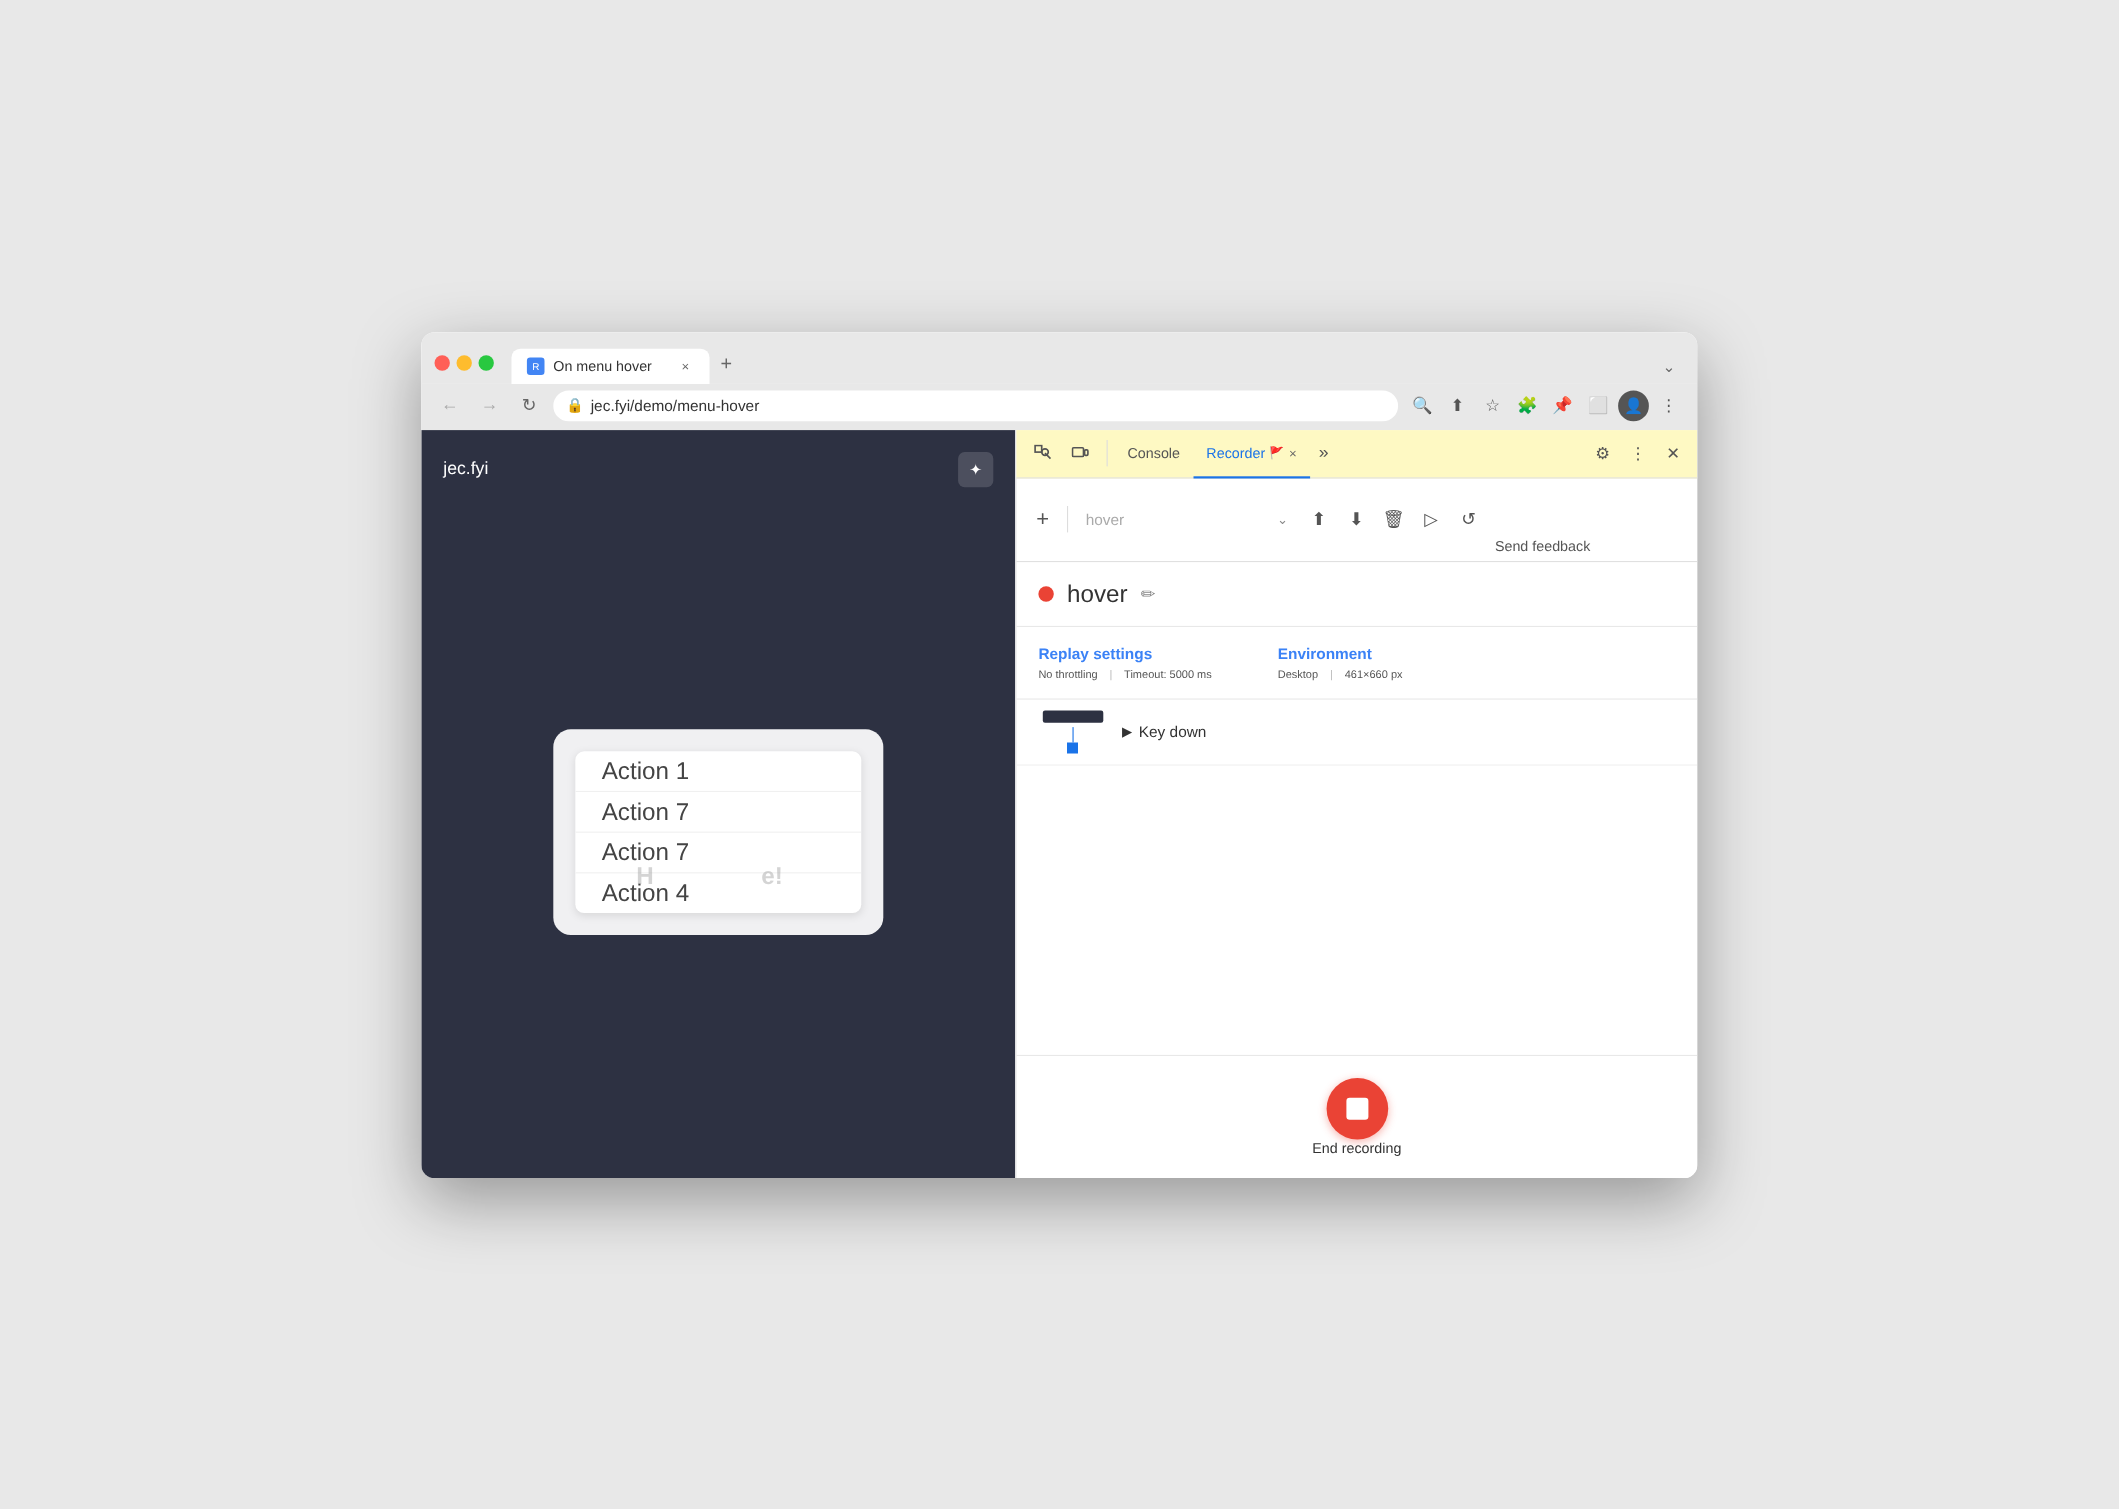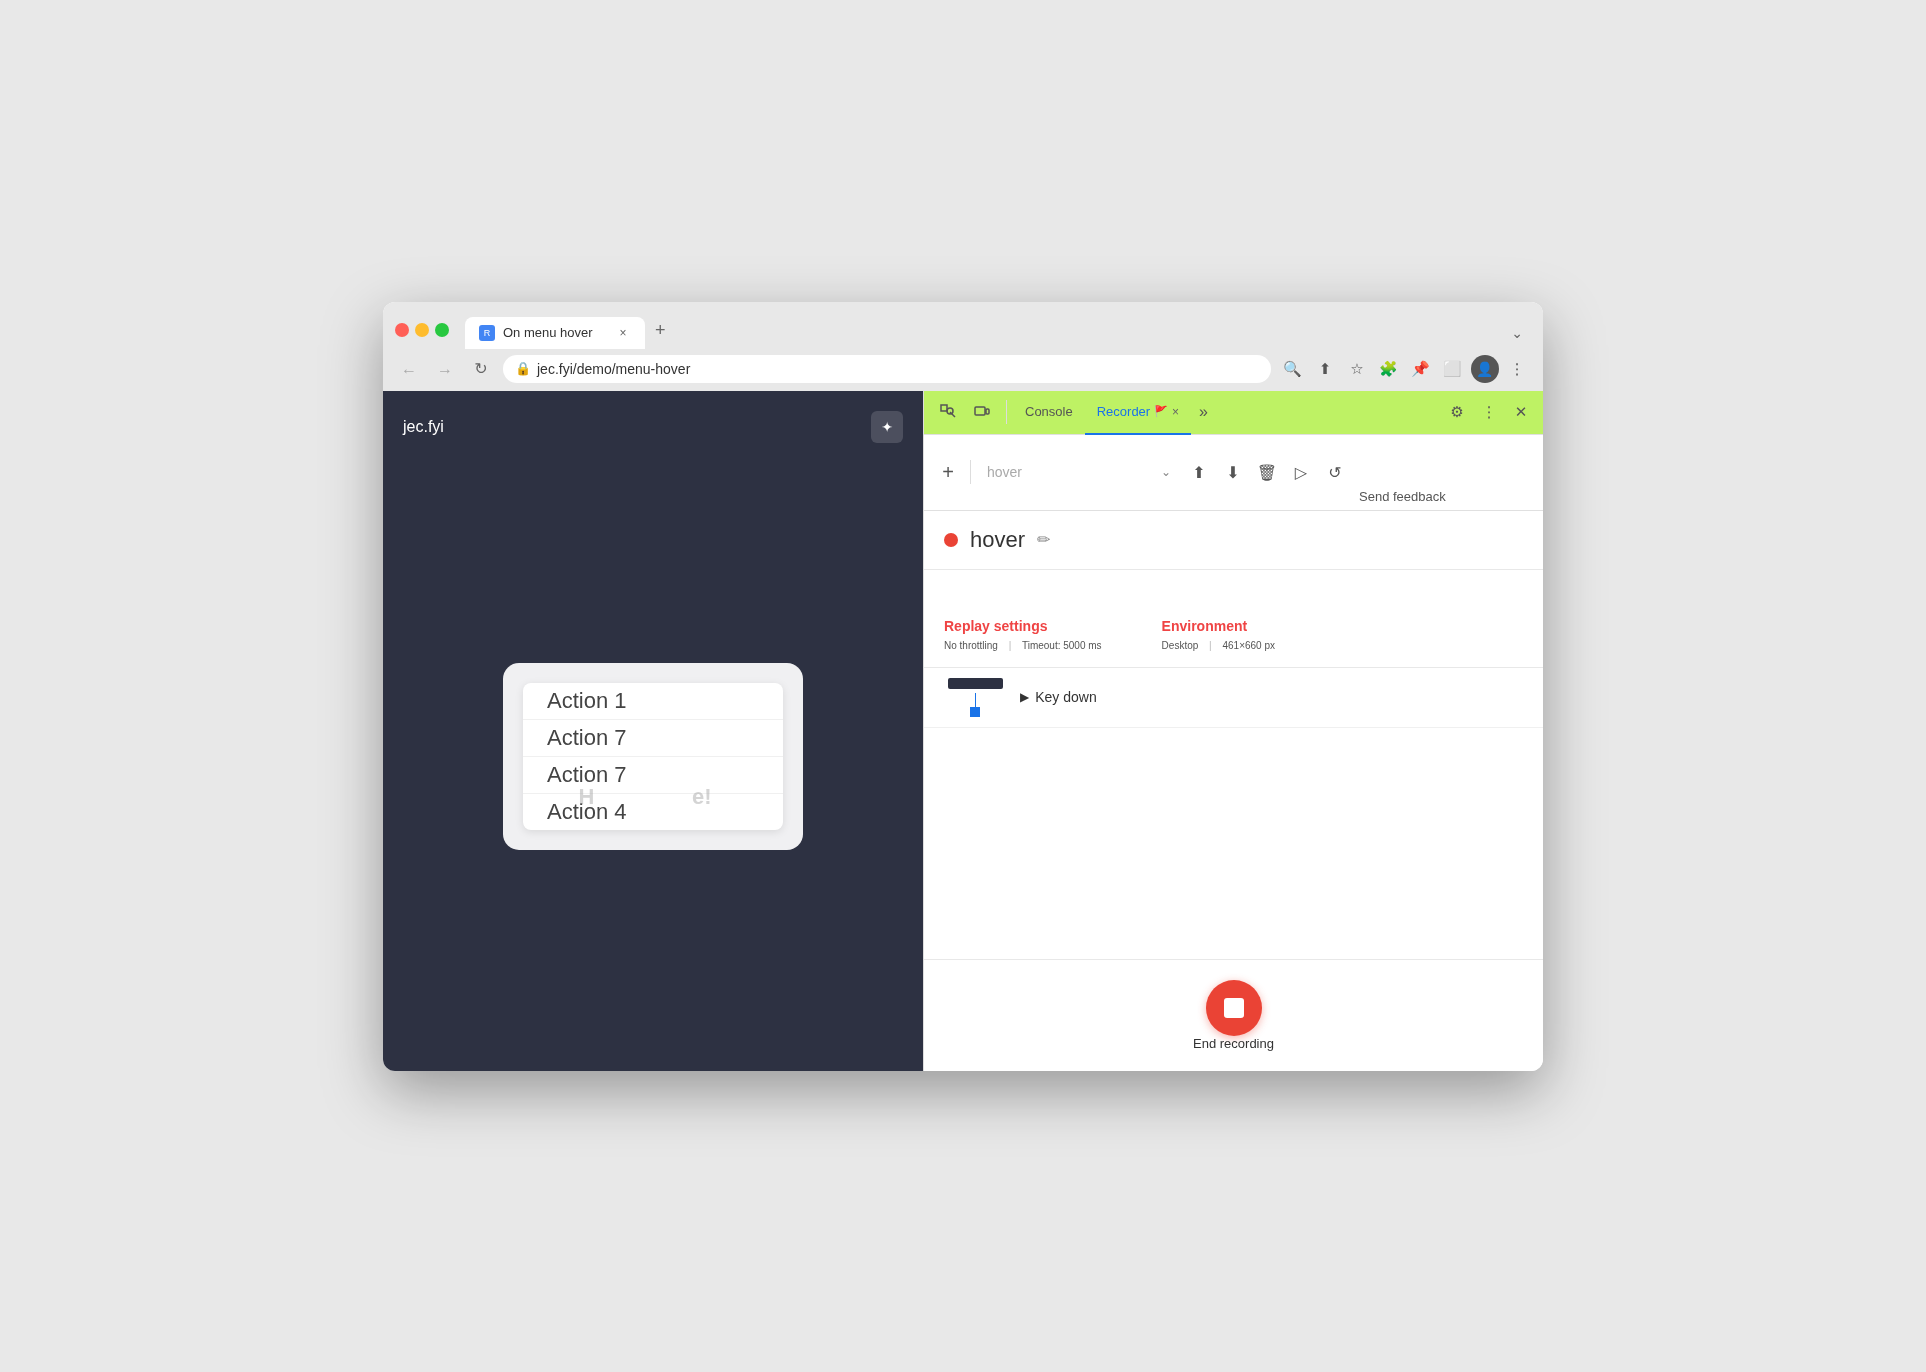--- a/index.html
+++ b/index.html
@@ -231,21 +231,21 @@
       background: #fff;
       border-left: 1px solid #ddd;
       display: flex;
       flex-direction: column;
     }
     .devtools-tabs {
       display: flex;
       align-items: center;
       border-bottom: 1px solid #e0e0e0;
       padding: 0 8px;
-      background: #bef264;
+      background: #fef9c3;
       height: 44px;
     }
     .devtools-tab-icon {
       width: 32px;
       height: 32px;
       display: flex;
       align-items: center;
       justify-content: center;
       cursor: pointer;
       border-radius: 4px;
@@ -402,23 +402,22 @@
     .settings-area {
       padding: 16px 20px;
       border-bottom: 1px solid #e8e8e8;
       display: flex;
       gap: 60px;
     }
     .settings-col {}
     .settings-label {
       font-size: 14px;
       font-weight: 600;
-      color: #ef4444;
+      color: #3b82f6;
       margin-bottom: 6px;
-      margin-top: 32px;
     }
     .settings-value {
       font-size: 10px;
       color: #555;
     }
     .settings-sep {
       color: #bbb;
       margin: 0 8px;
     }
     

